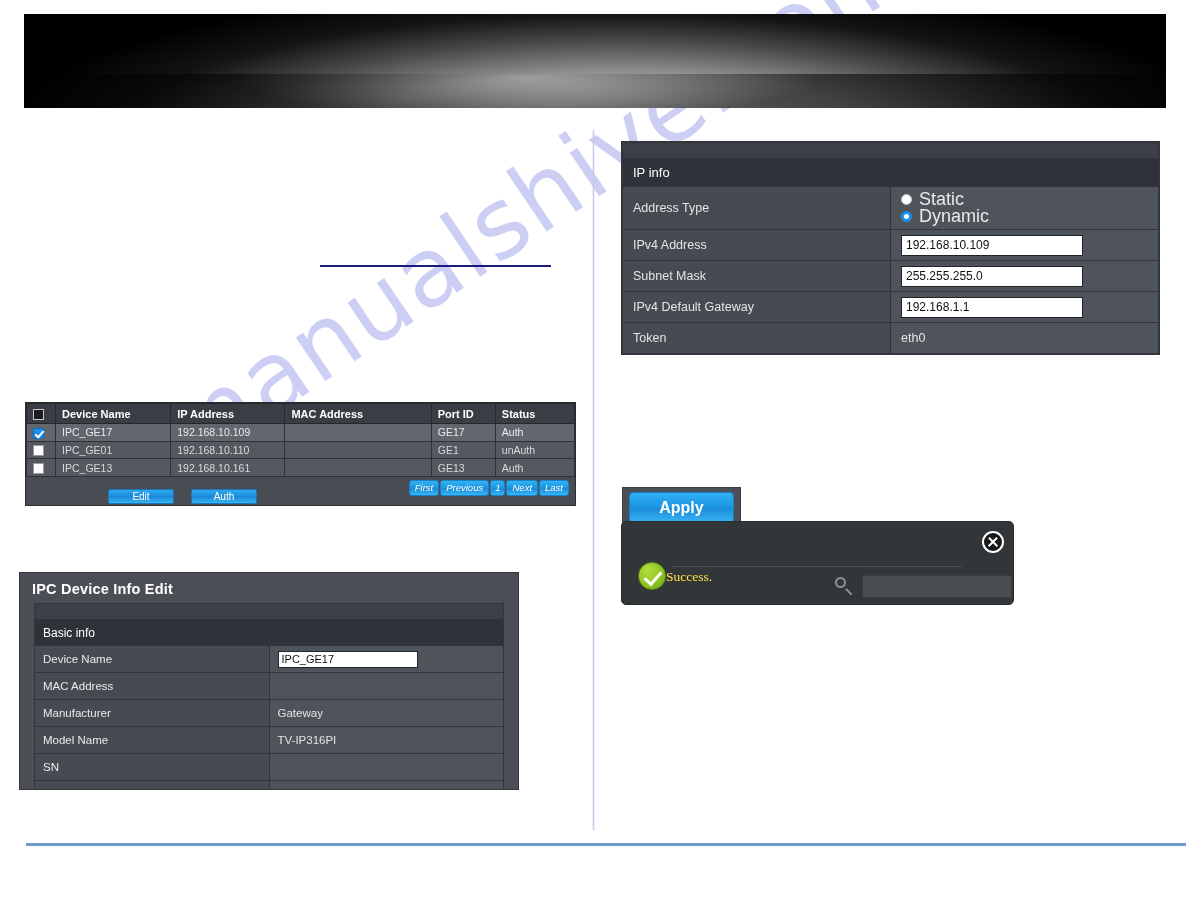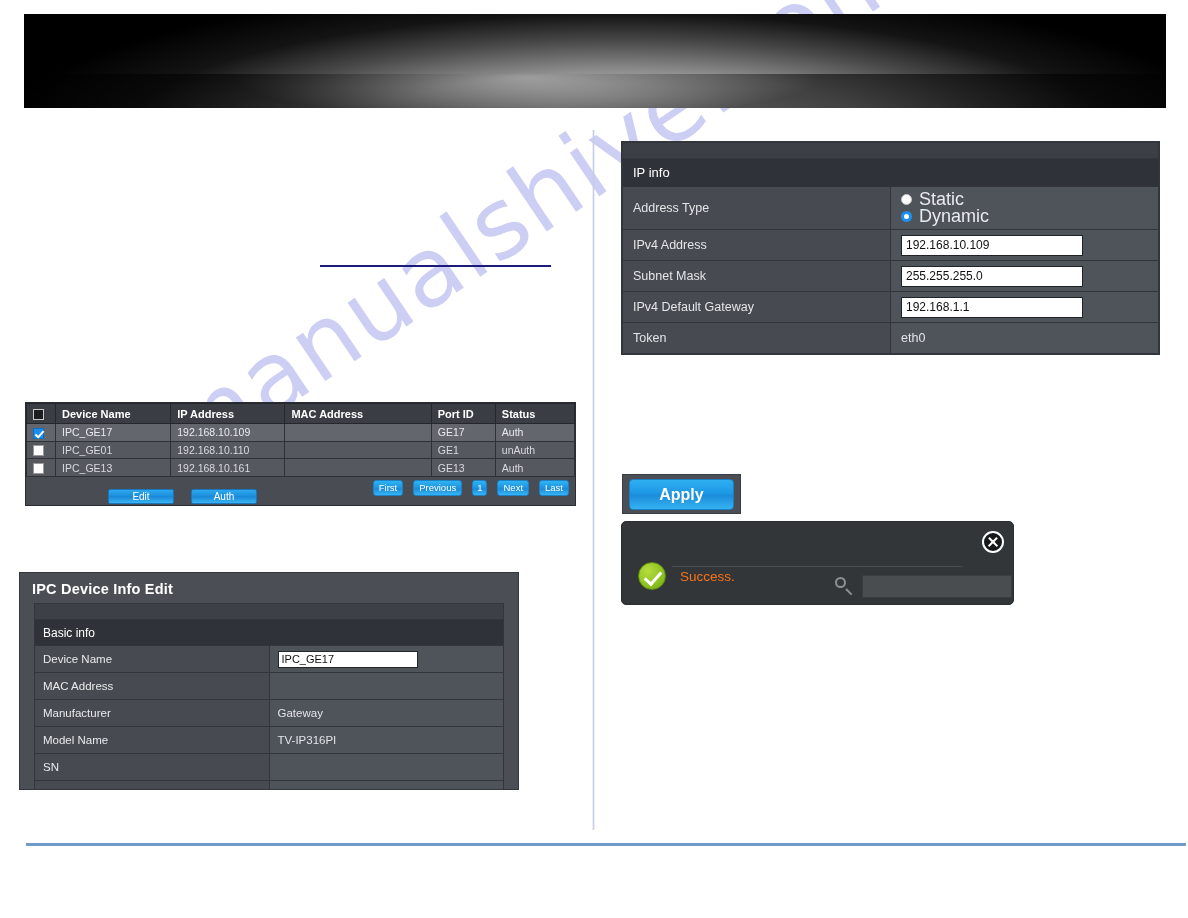--- a/index.html
+++ b/index.html
@@ -153,21 +153,21 @@
     color: #ffffff;
     font-size: 10px;
     line-height: 13px;
     text-align: center;
     cursor: pointer;
     margin-left: 44px;
   }
   .btn-edit { left: 38px; }
   .btn-auth { left: 121px; }
 
-  .pager { position: absolute; right: 6px; top: 3px; display: flex; gap: 10px; }
+  .pager { position: absolute; right: 6px; top: 3px; display: flex; gap: 1px; font-style: italic; }
   .pg {
     display: inline-block;
     background: linear-gradient(to bottom, #2fb3f4 0%, #1d94e0 50%, #1a8ad8 55%, #37b6f6 100%);
     border: 1px solid #1c82c8;
     border-radius: 3px;
     color: #ffffff;
     font-size: 9.5px;
     line-height: 14px;
     height: 16px;
     padding: 0 5px;
@@ -281,21 +281,21 @@
   }
   .radio.on {
     background: #ffffff;
     border: 3px solid #1c90ef;
   }
   .radio-lbl { color: #e8eaee; font-size: 18px; }
 
   
   .apply-wrap {
     position: absolute;
-    left: 622px; top: 474px;
+    left: 622px; top: 487px;
     width: 119px; height: 40px;
     background: #4b4f55;
     border: 1px solid #3a3d42;
     display: flex; align-items: center; justify-content: center;
     z-index: 5;
   }
   .apply-btn {
     width: 105px; height: 31px;
     background: linear-gradient(to bottom, #2fb0f2 0%, #1c96e4 48%, #1a8cd9 52%, #36b2f3 100%);
     border: 1px solid #1a7fc4;
@@ -347,23 +347,23 @@
     content: "";
     position: absolute;
     left: 9px; top: 5px;
     width: 7px; height: 14px;
     border: solid #ffffff;
     border-width: 0 3px 3px 0;
     transform: rotate(42deg);
   }
   .success-text {
     position: absolute;
-    left: 58px; top: 47px;
-    color: #f97316;
-    font-family: Liberation Sans, sans-serif;
+    left: 44px; top: 47px;
+    color: #fde047;
+    font-family: Liberation Serif, serif;
     font-size: 13.5px;
   }
   .dlg-rule {
     position: absolute;
     left: 50px; top: 44px;
     width: 290px; height: 1px;
     background: #4a4d50;
   }
   .search-icon {
     position: absolute;

